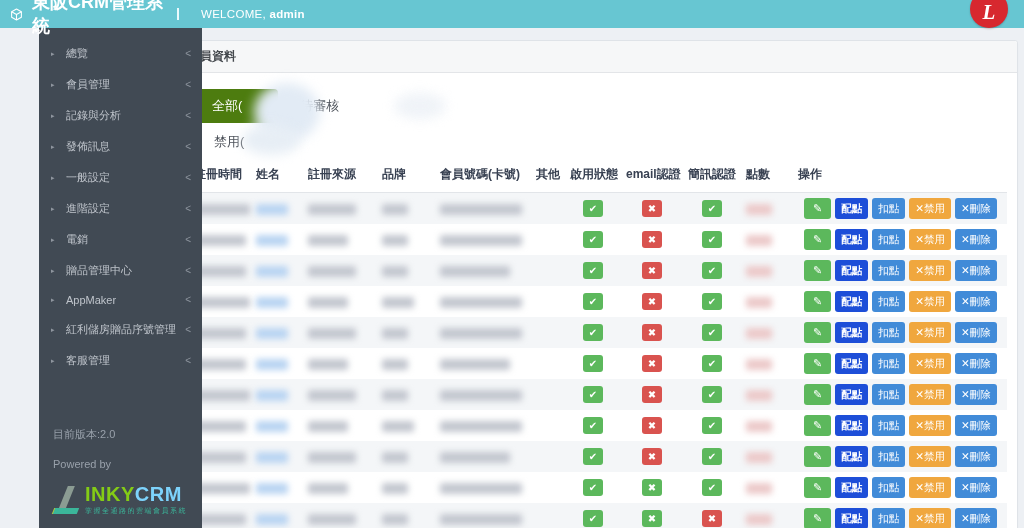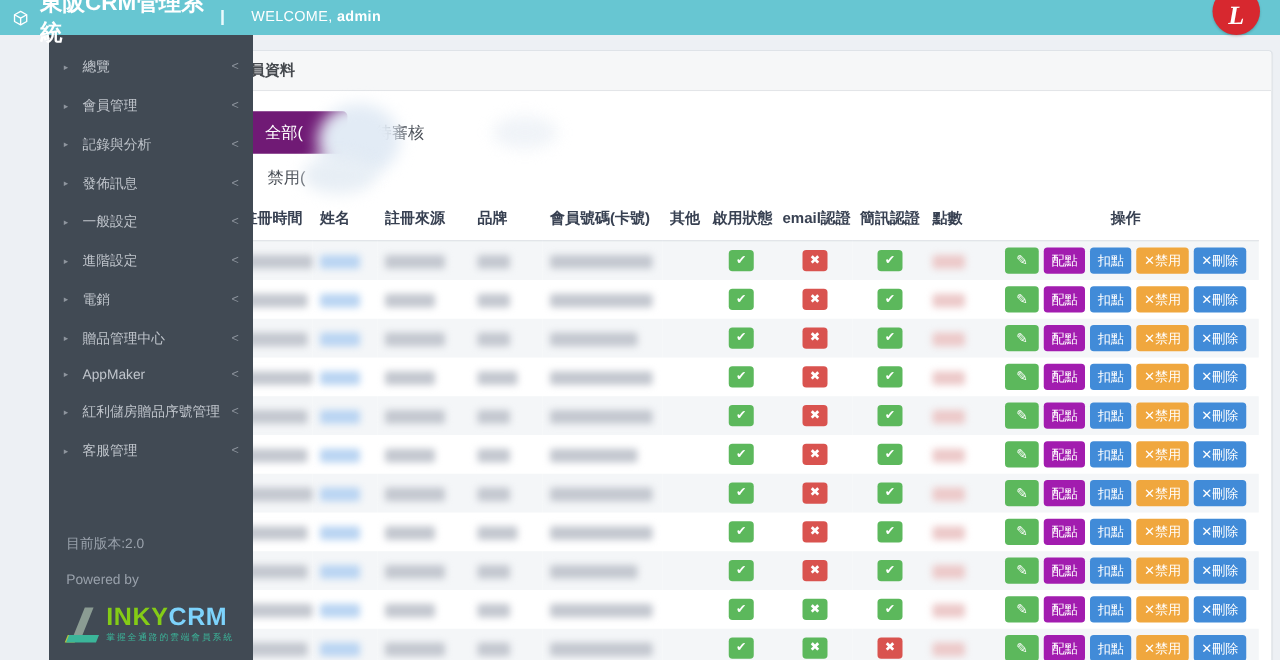--- a/index.html
+++ b/index.html
@@ -73,40 +73,40 @@
     background:#f6f7f8; border-bottom:1px solid #e3e5e8;
     padding:7px 12px; font-weight:bold; font-size:12px; color:#45494e;
     border-radius:3px 3px 0 0;
   }
   .card-body { padding:14px 10px 0 12px; }
 
   
   .tabs-wrap { position:relative; height:64px; margin:2px 0 4px 8px; }
   .tabs-row { display:flex; align-items:center; }
   .tab-pill {
-    background:#701a75; color:#fff; border:none; border-radius:4px;
+    background:#4d7c0f; color:#fff; border:none; border-radius:4px;
     padding:8px 36px 8px 16px; font-size:13px; cursor:pointer;
   }
   .tab-plain {
     background:none; border:none; color:#4a4f57; font-size:13px; cursor:pointer;
     margin-left:18px; padding:8px 4px;
   }
   .tab-plain.second { margin-left:14px; margin-top:2px; }
   .blob { position:absolute; filter:blur(6px); border-radius:50%; }
   .blob1 { left:58px; top:-6px; width:66px; height:58px; background:#e2ebf5; }
   .blob2 { left:198px; top:4px; width:52px; height:26px; background:#eef2f7; opacity:.9; }
   .blob3 { left:46px; top:36px; width:58px; height:30px; background:#e7eef5; }
 
   
   table { width:100%; border-collapse:collapse; table-layout:fixed; }
   thead th {
     font-size:12px; font-weight:bold; color:#384152; text-align:left;
     padding:9px 4px 9px 6px; border-bottom:1px solid #e2e5e9; white-space:nowrap;
   }
-  th.c-actions { text-align:center; }
+  th.c-actions { text-align:left; }
   tbody td { padding:5px 4px 5px 6px; height:29px; vertical-align:middle; }
   tbody tr:nth-child(odd) { background:#f4f6f8; }
   .c-time{width:62px} .c-name{width:52px} .c-source{width:74px} .c-brand{width:58px}
   .c-card{width:96px} .c-other{width:34px} .c-active{width:56px} .c-email{width:62px}
   .c-sms{width:58px} .c-points{width:52px}
   td.t-center { text-align:center; }
 
   
   .rd { display:inline-block; height:11px; border-radius:2px; filter:blur(3px); background:#c3c7cf; vertical-align:middle; }
   .rd-time{width:52px} .rd-name{width:32px; background:#b9d4f2;} .rd-source{width:48px}
@@ -125,21 +125,21 @@
   .b-red { background:#d9534f; }
 
   
   .actions { display:flex; gap:4px; justify-content:center; align-items:center; }
   .btn {
     border:none; border-radius:3px; color:#fff; font-size:10.5px; height:21px;
     padding:0 6px; cursor:pointer; white-space:nowrap;
     font-family:"Liberation Sans","DejaVu Sans",sans-serif;
   }
   .btn-edit { background:#5cb85c; width:27px; font-size:11px; }
-  .btn-assign { background:#a21caf; }
+  .btn-assign { background:#1d4ed8;font-weight:bold; }
   .btn-deduct { background:#418bd8; }
   .btn-disable { background:#f0a73e; }
   .btn-delete { background:#418bd8; }
 </style>
 </head>
 <body>
 
 <header class="topbar">
   <div class="topbar-brand">
     <span style="display:flex">

